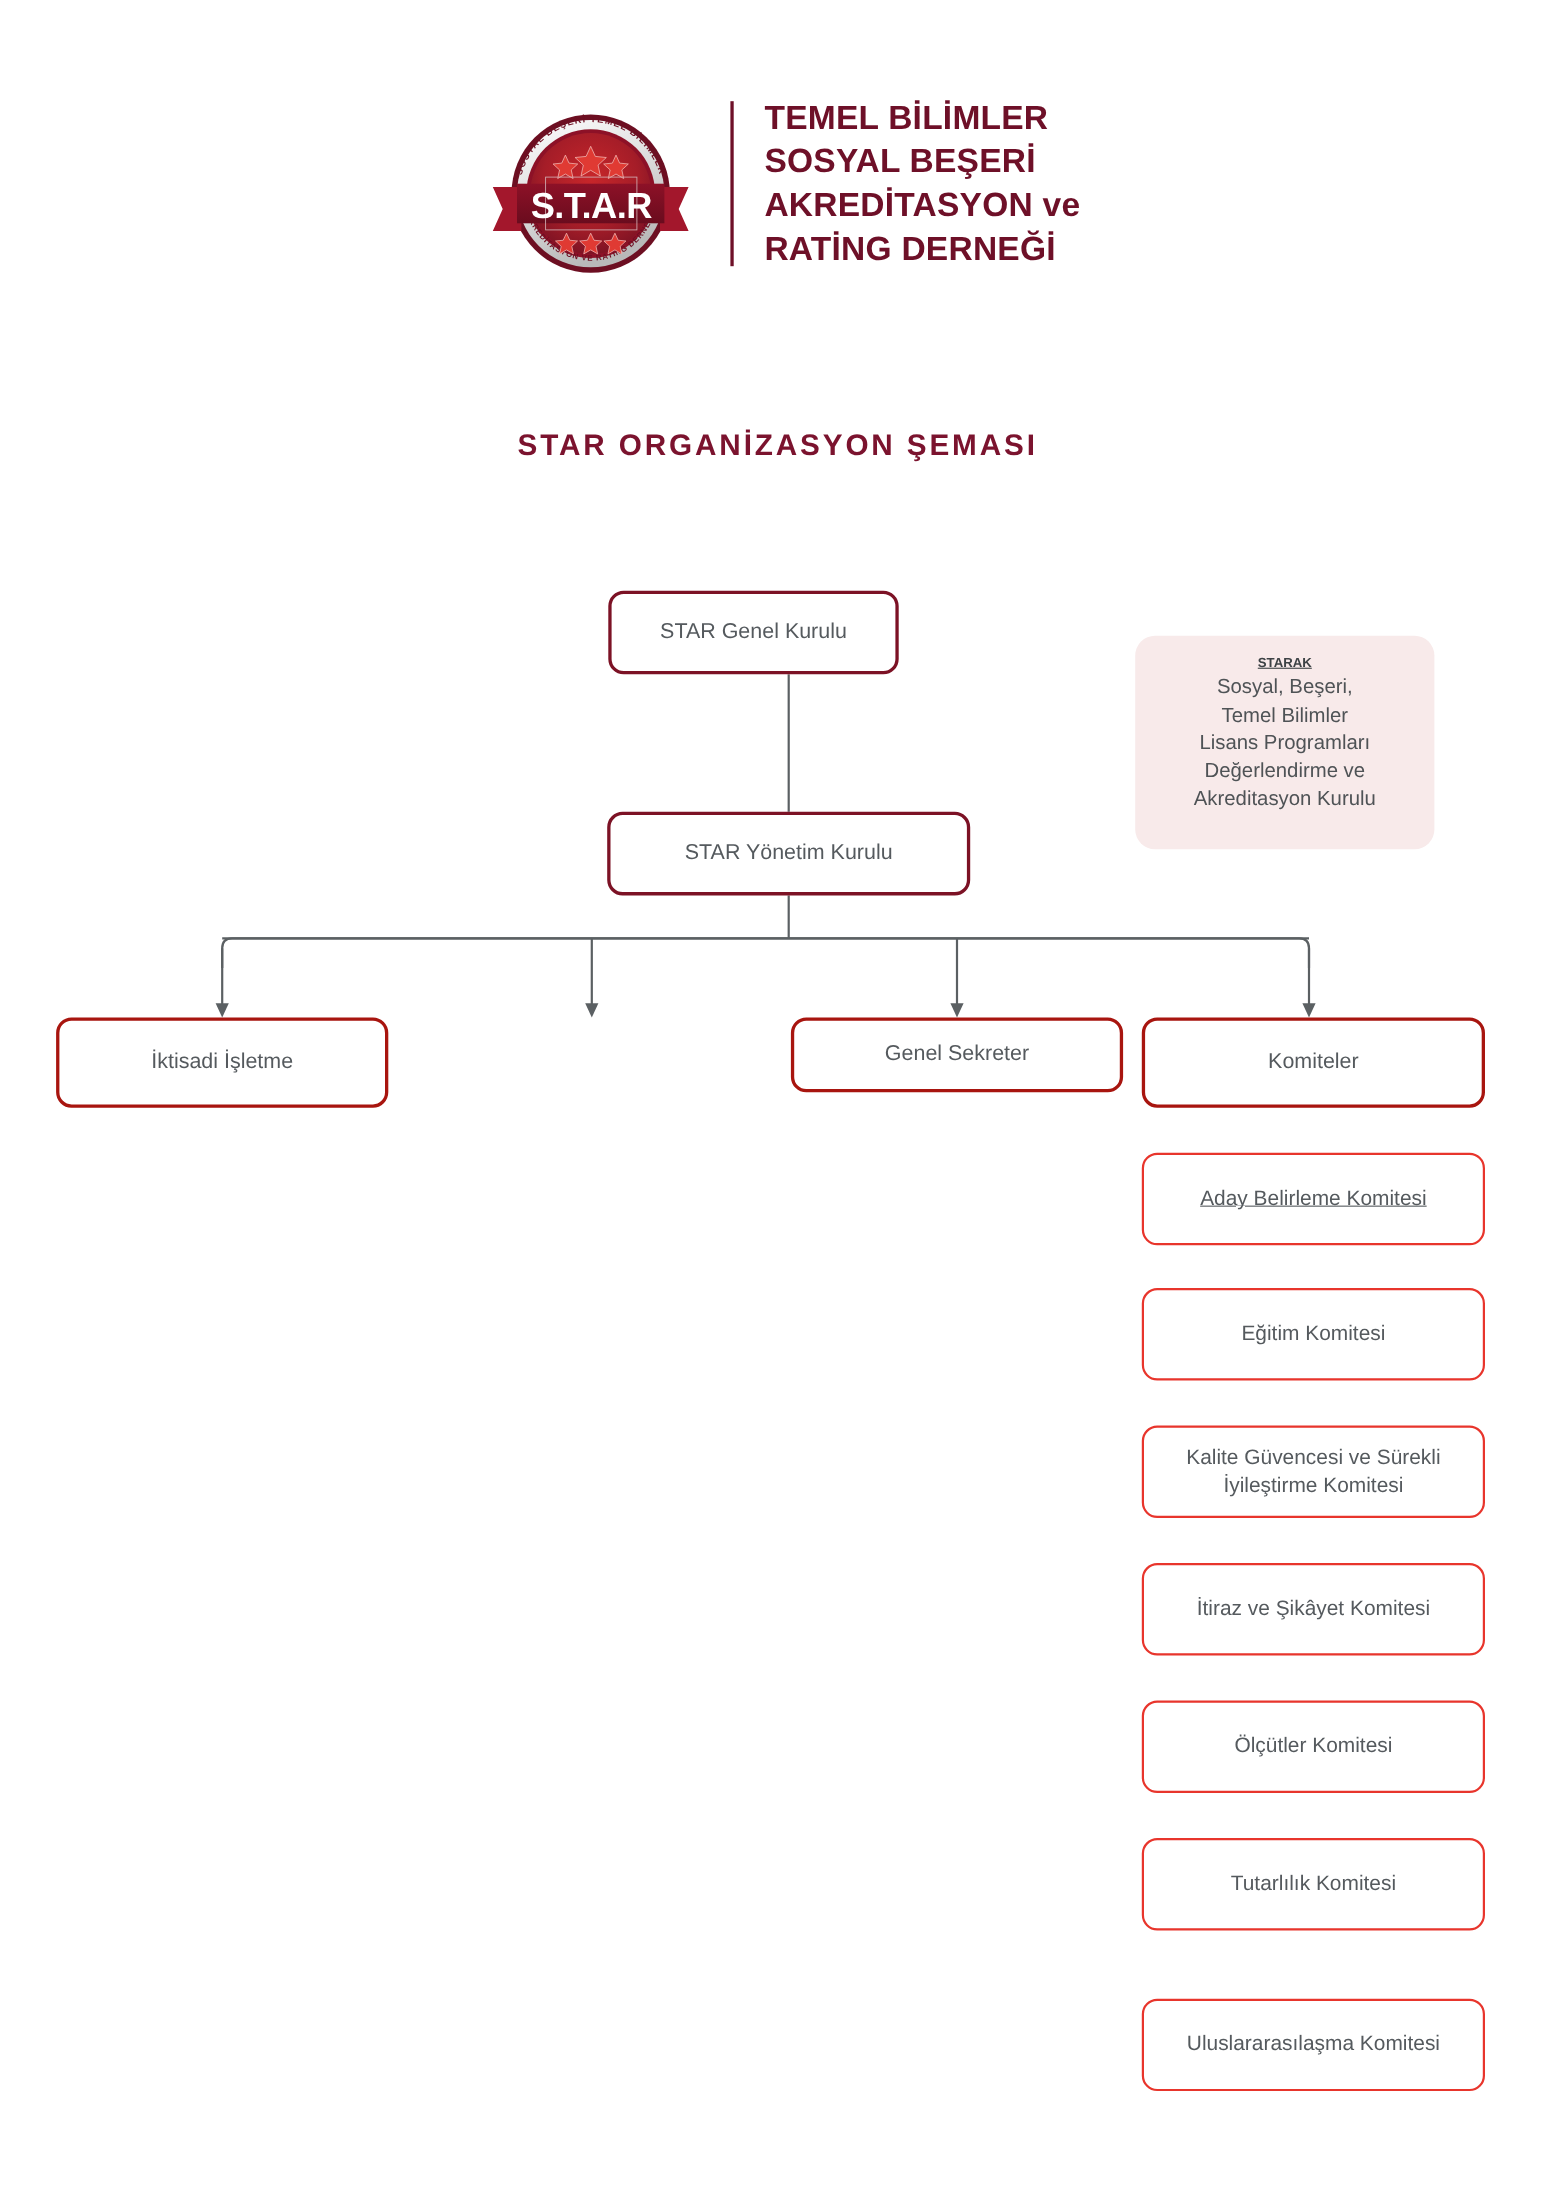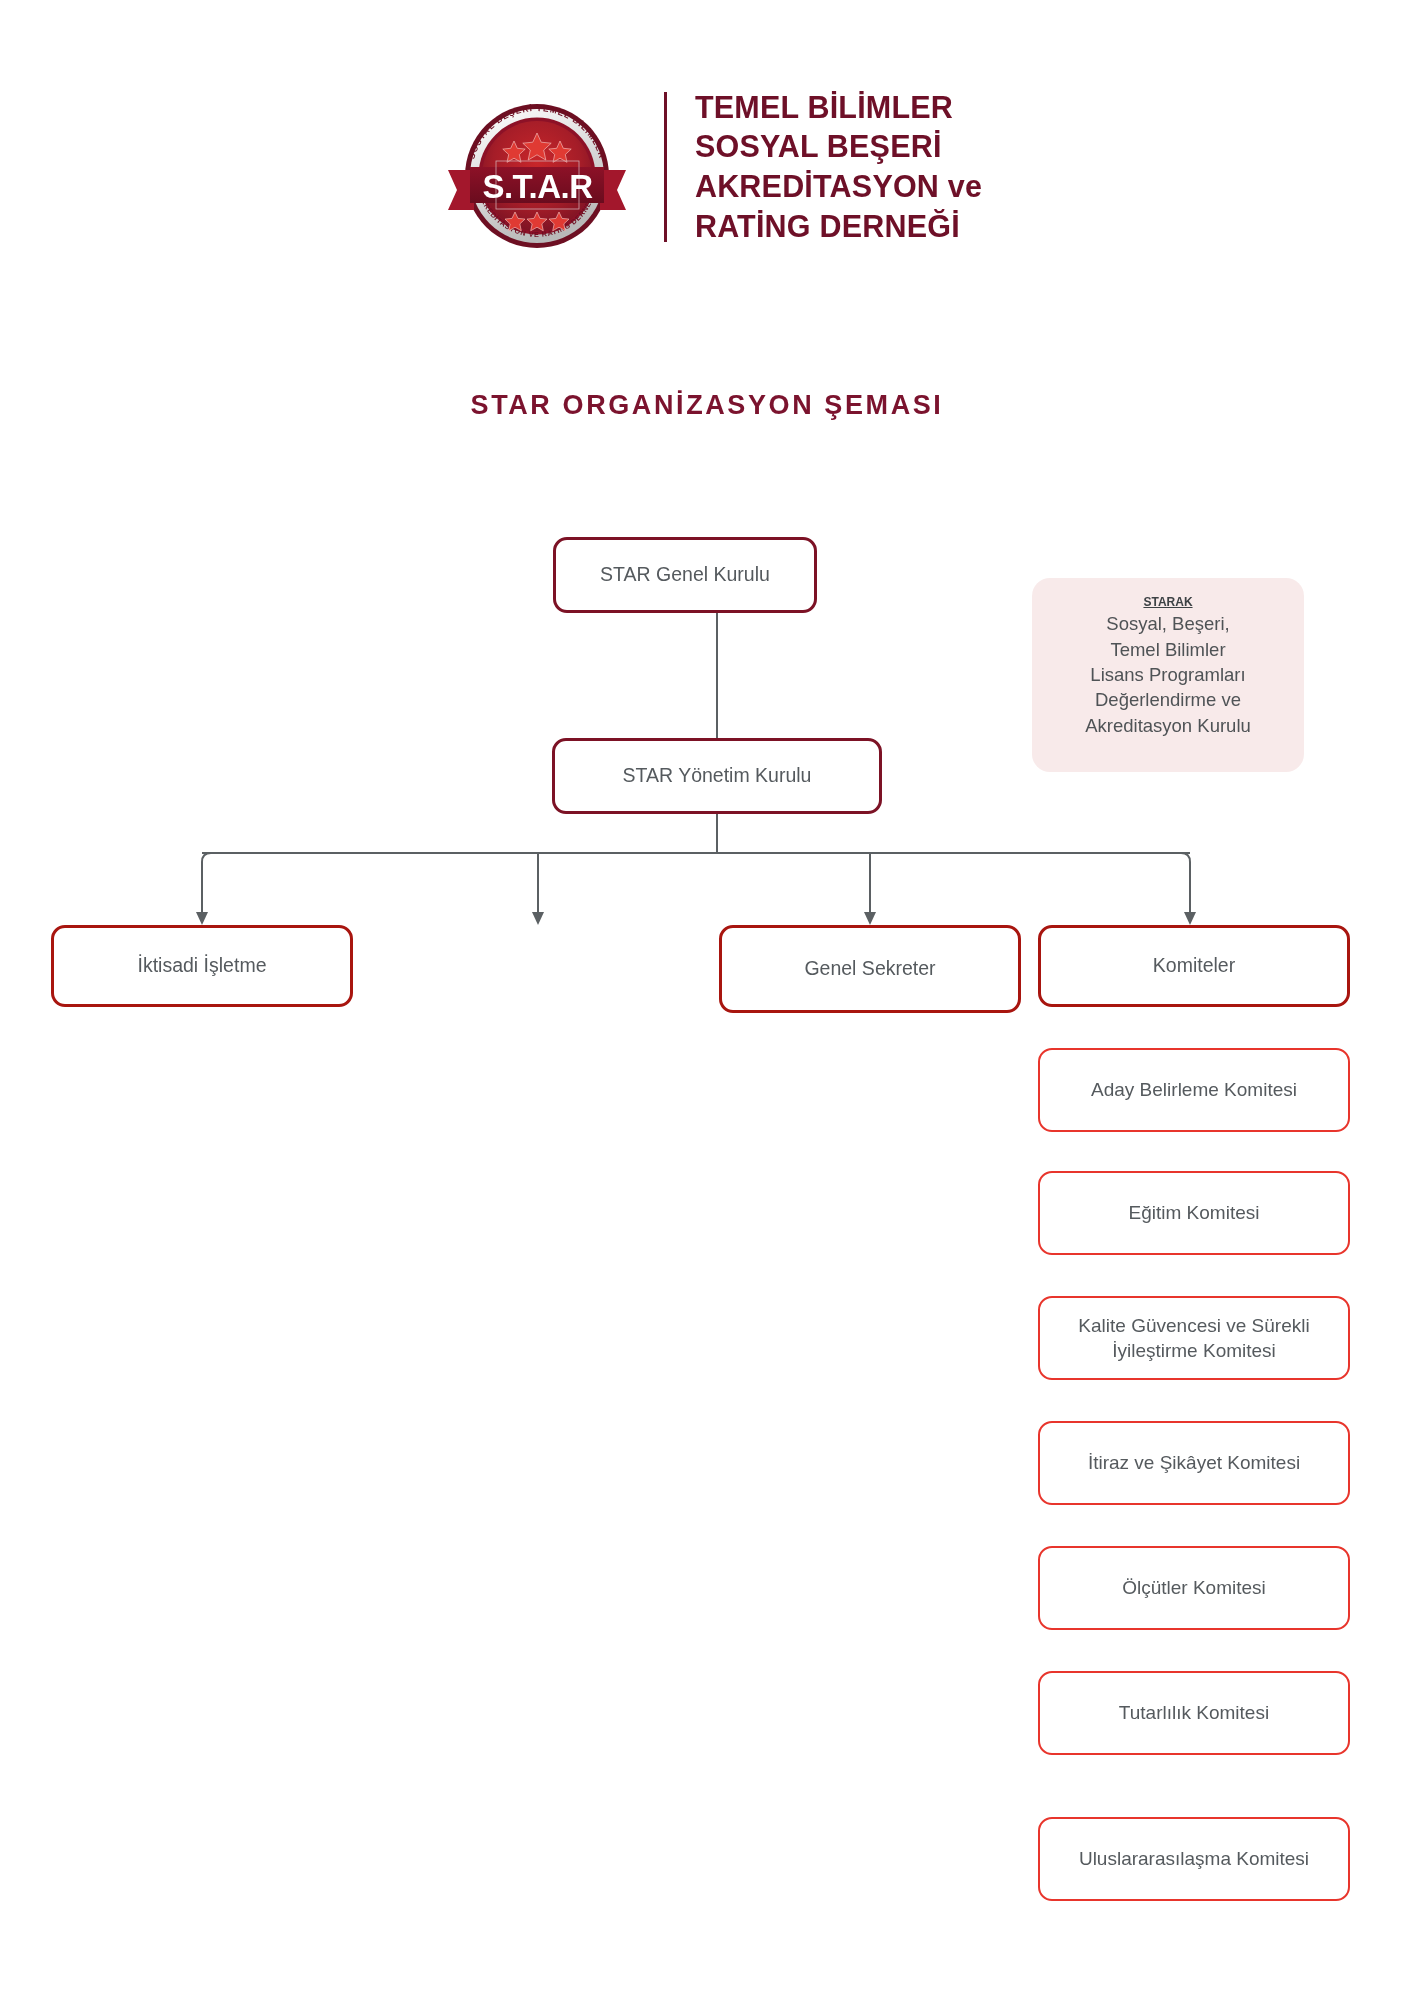--- a/index.html
+++ b/index.html
@@ -80,31 +80,31 @@
   }
   .node.dark   { border: 3px solid #7c1225; }
   .node.mid    { border: 3px solid #a8150f; }
   .node.bright { border: 2.5px solid #e8352c; }
 
   #node-genel-kurulu   { left: 553px; top: 537px; width: 264px; height: 76px; }
   #node-yonetim-kurulu { left: 552px; top: 738px; width: 330px; height: 76px; }
 
   #node-iktisadi   { left: 51px;  top: 925px; width: 302px; height: 82px; }
   #node-degerlend  { left: 387px; top: 925px; width: 302px; height: 82px; }
-  #node-sekreter   { left: 719px; top: 925px; width: 302px; height: 88px; border-radius: 14px; }
+  #node-sekreter   { left: 719px; top: 925px; width: 302px; height: 68px; border-radius: 14px; }
   #node-komiteler  { left: 1038px; top: 925px; width: 312px; height: 82px; }
 
   .committee {
     position: absolute;
     left: 1038px;
     width: 312px;
     height: 84px;
     font-size: 19px;
   }
-  #com-0 { top: 1048px; }
+  #com-0 { top: 1048px; text-decoration: underline; }
   #com-1 { top: 1171px; }
   #com-2 { top: 1296px; }
   #com-3 { top: 1421px; }
   #com-4 { top: 1546px; }
   #com-5 { top: 1671px; }
   #com-6 { top: 1817px; }
 
   
   #starak-box {
     position: absolute;

